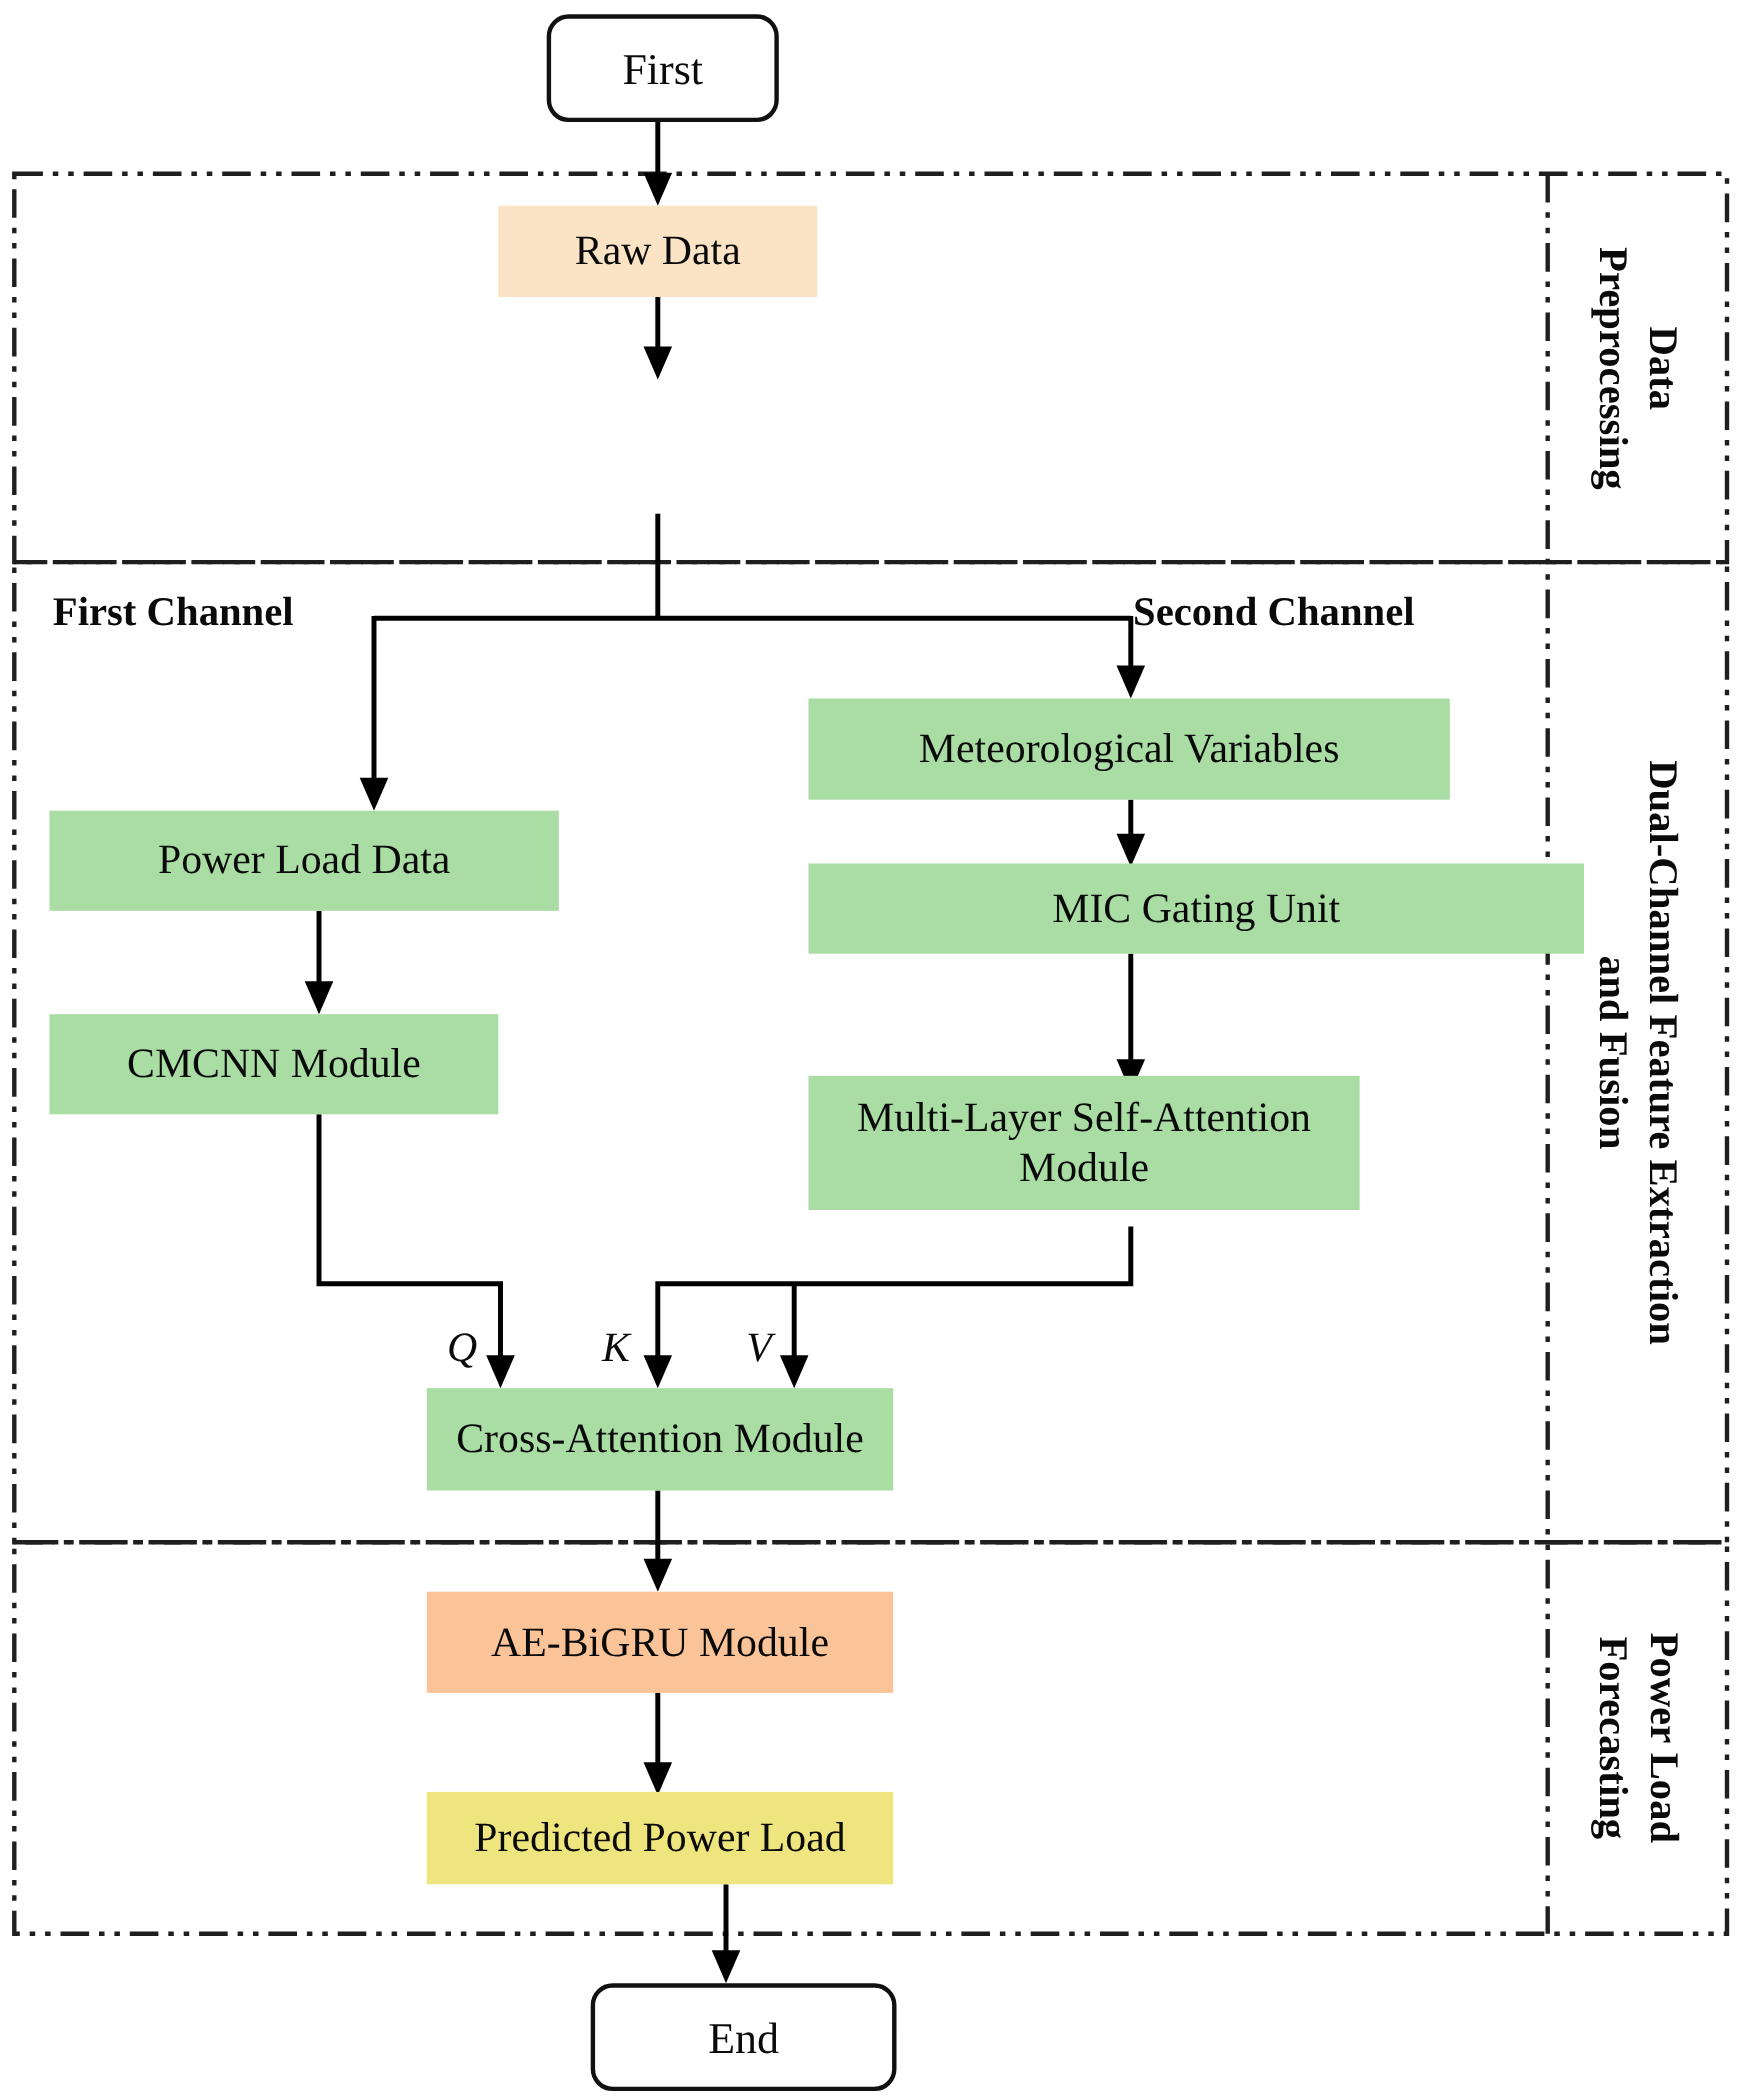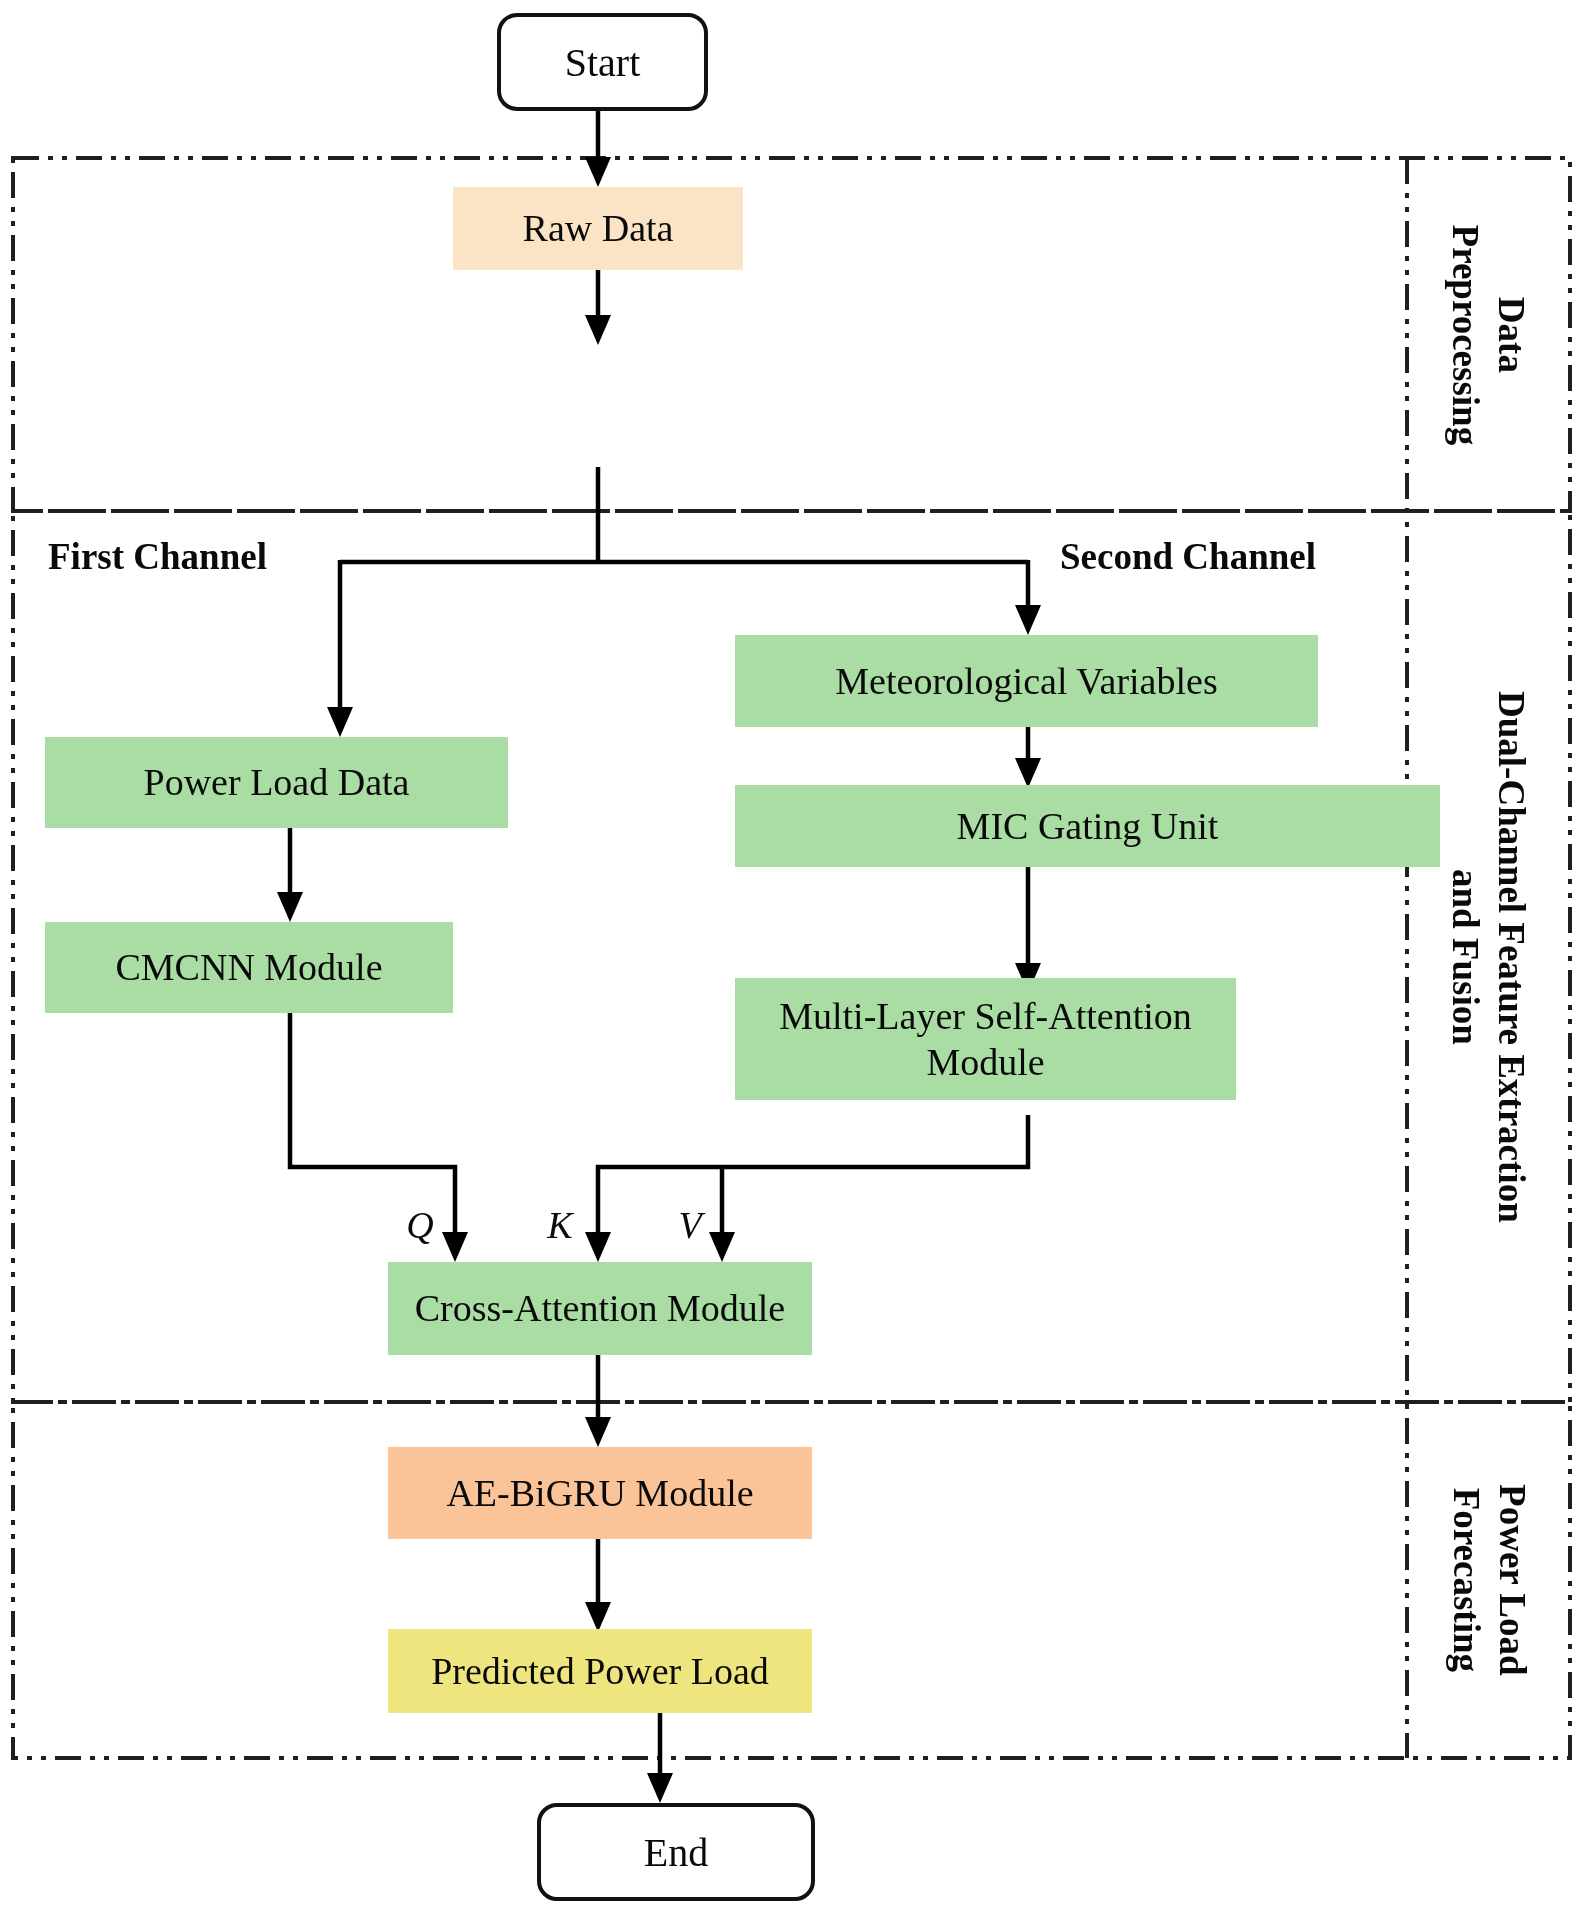--- a/index.html
+++ b/index.html
@@ -86,32 +86,32 @@
       <path d="M1028,993 L1015,963 L1041,963 Z"></path>
       <path d="M598,1262 L585,1232 L611,1232 Z"></path>
       <path d="M722,1262 L709,1232 L735,1232 Z"></path>
       <path d="M598,1447 L585,1417 L611,1417 Z"></path>
       <path d="M598,1632 L585,1602 L611,1602 Z"></path>
       <path d="M660,1803 L647,1773 L673,1773 Z"></path>
     </g>
   </svg>
 
   <div class="terminal" style="left:497px;top:13px;width:203px;height:90px;">
-    <span>Start</span>
+    <span>First</span>
   </div>
   <div class="terminal" style="left:525px;top:1803px;width:270px;height:90px;margin-left:12px;">
     <span>End</span>
   </div>
 
   <div class="node peach" style="left:453px;top:187px;width:290px;height:83px;">
     <span>Raw Data</span>
   </div>
 
   <div class="channel-label" style="left:48px;top:535px;">First Channel</div>
-  <div class="channel-label" style="left:1060px;top:535px;">Second Channel</div>
+  <div class="channel-label" style="left:1030px;top:535px;">Second Channel</div>
 
   <div class="node green" style="left:45px;top:737px;width:463px;height:91px;">
     <span>Power Load Data</span>
   </div>
   <div class="node green" style="left:45px;top:922px;width:408px;height:91px;">
     <span>CMCNN Module</span>
   </div>
 
   <div class="node green" style="left:735px;top:635px;width:583px;height:92px;">
     <span>Meteorological Variables</span>

